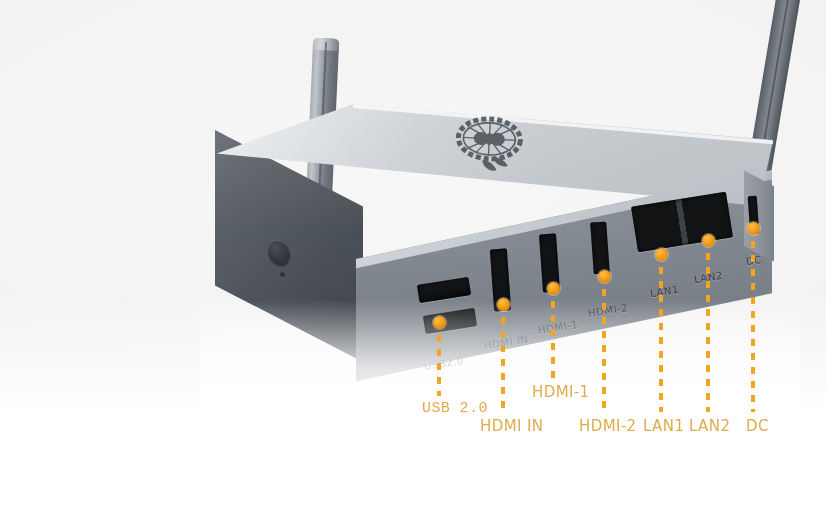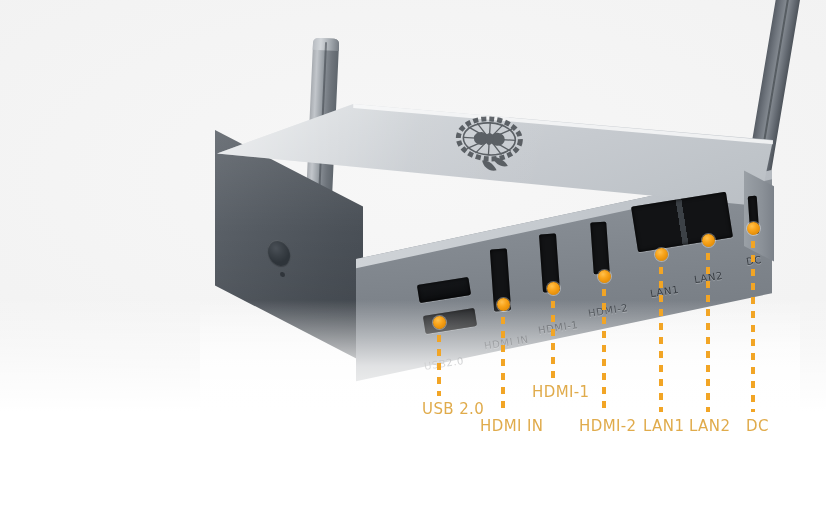--- a/index.html
+++ b/index.html
@@ -232,21 +232,21 @@
         <div class="engrave" style="left: 694px; top: 272px; transform: rotate(-9deg);">LAN2</div>
         <div class="engrave" style="left: 746px; top: 255px; transform: rotate(-9deg);">DC</div>
       </div>
 
     <div class="chassis-fade"></div>
   </div>
 
   <div id="callout-layer">
       <div class="dot" style="left: 433px; top: 316px;"></div>
       <div class="dash" style="left: 437px; top: 335px; height: 61px;"></div>
-      <div class="callout-label" style="left: 422px; top: 400px;">USB 2.0</div>
+      <div class="callout-label" style="left: 422px; top: 400px; font-family: Liberation Mono, monospace;">USB 2.0</div>
       <div class="dot" style="left: 497px; top: 298px;"></div>
       <div class="dash" style="left: 501px; top: 317px; height: 95px;"></div>
       <div class="callout-label" style="left: 480px; top: 417px;">HDMI IN</div>
       <div class="dot" style="left: 547px; top: 282px;"></div>
       <div class="dash" style="left: 551px; top: 301px; height: 77px;"></div>
       <div class="callout-label" style="left: 532px; top: 383px;">HDMI-1</div>
       <div class="dot" style="left: 598px; top: 270px;"></div>
       <div class="dash" style="left: 602px; top: 289px; height: 123px;"></div>
       <div class="callout-label" style="left: 579px; top: 417px;">HDMI-2</div>
       <div class="dot" style="left: 655px; top: 248px;"></div>

